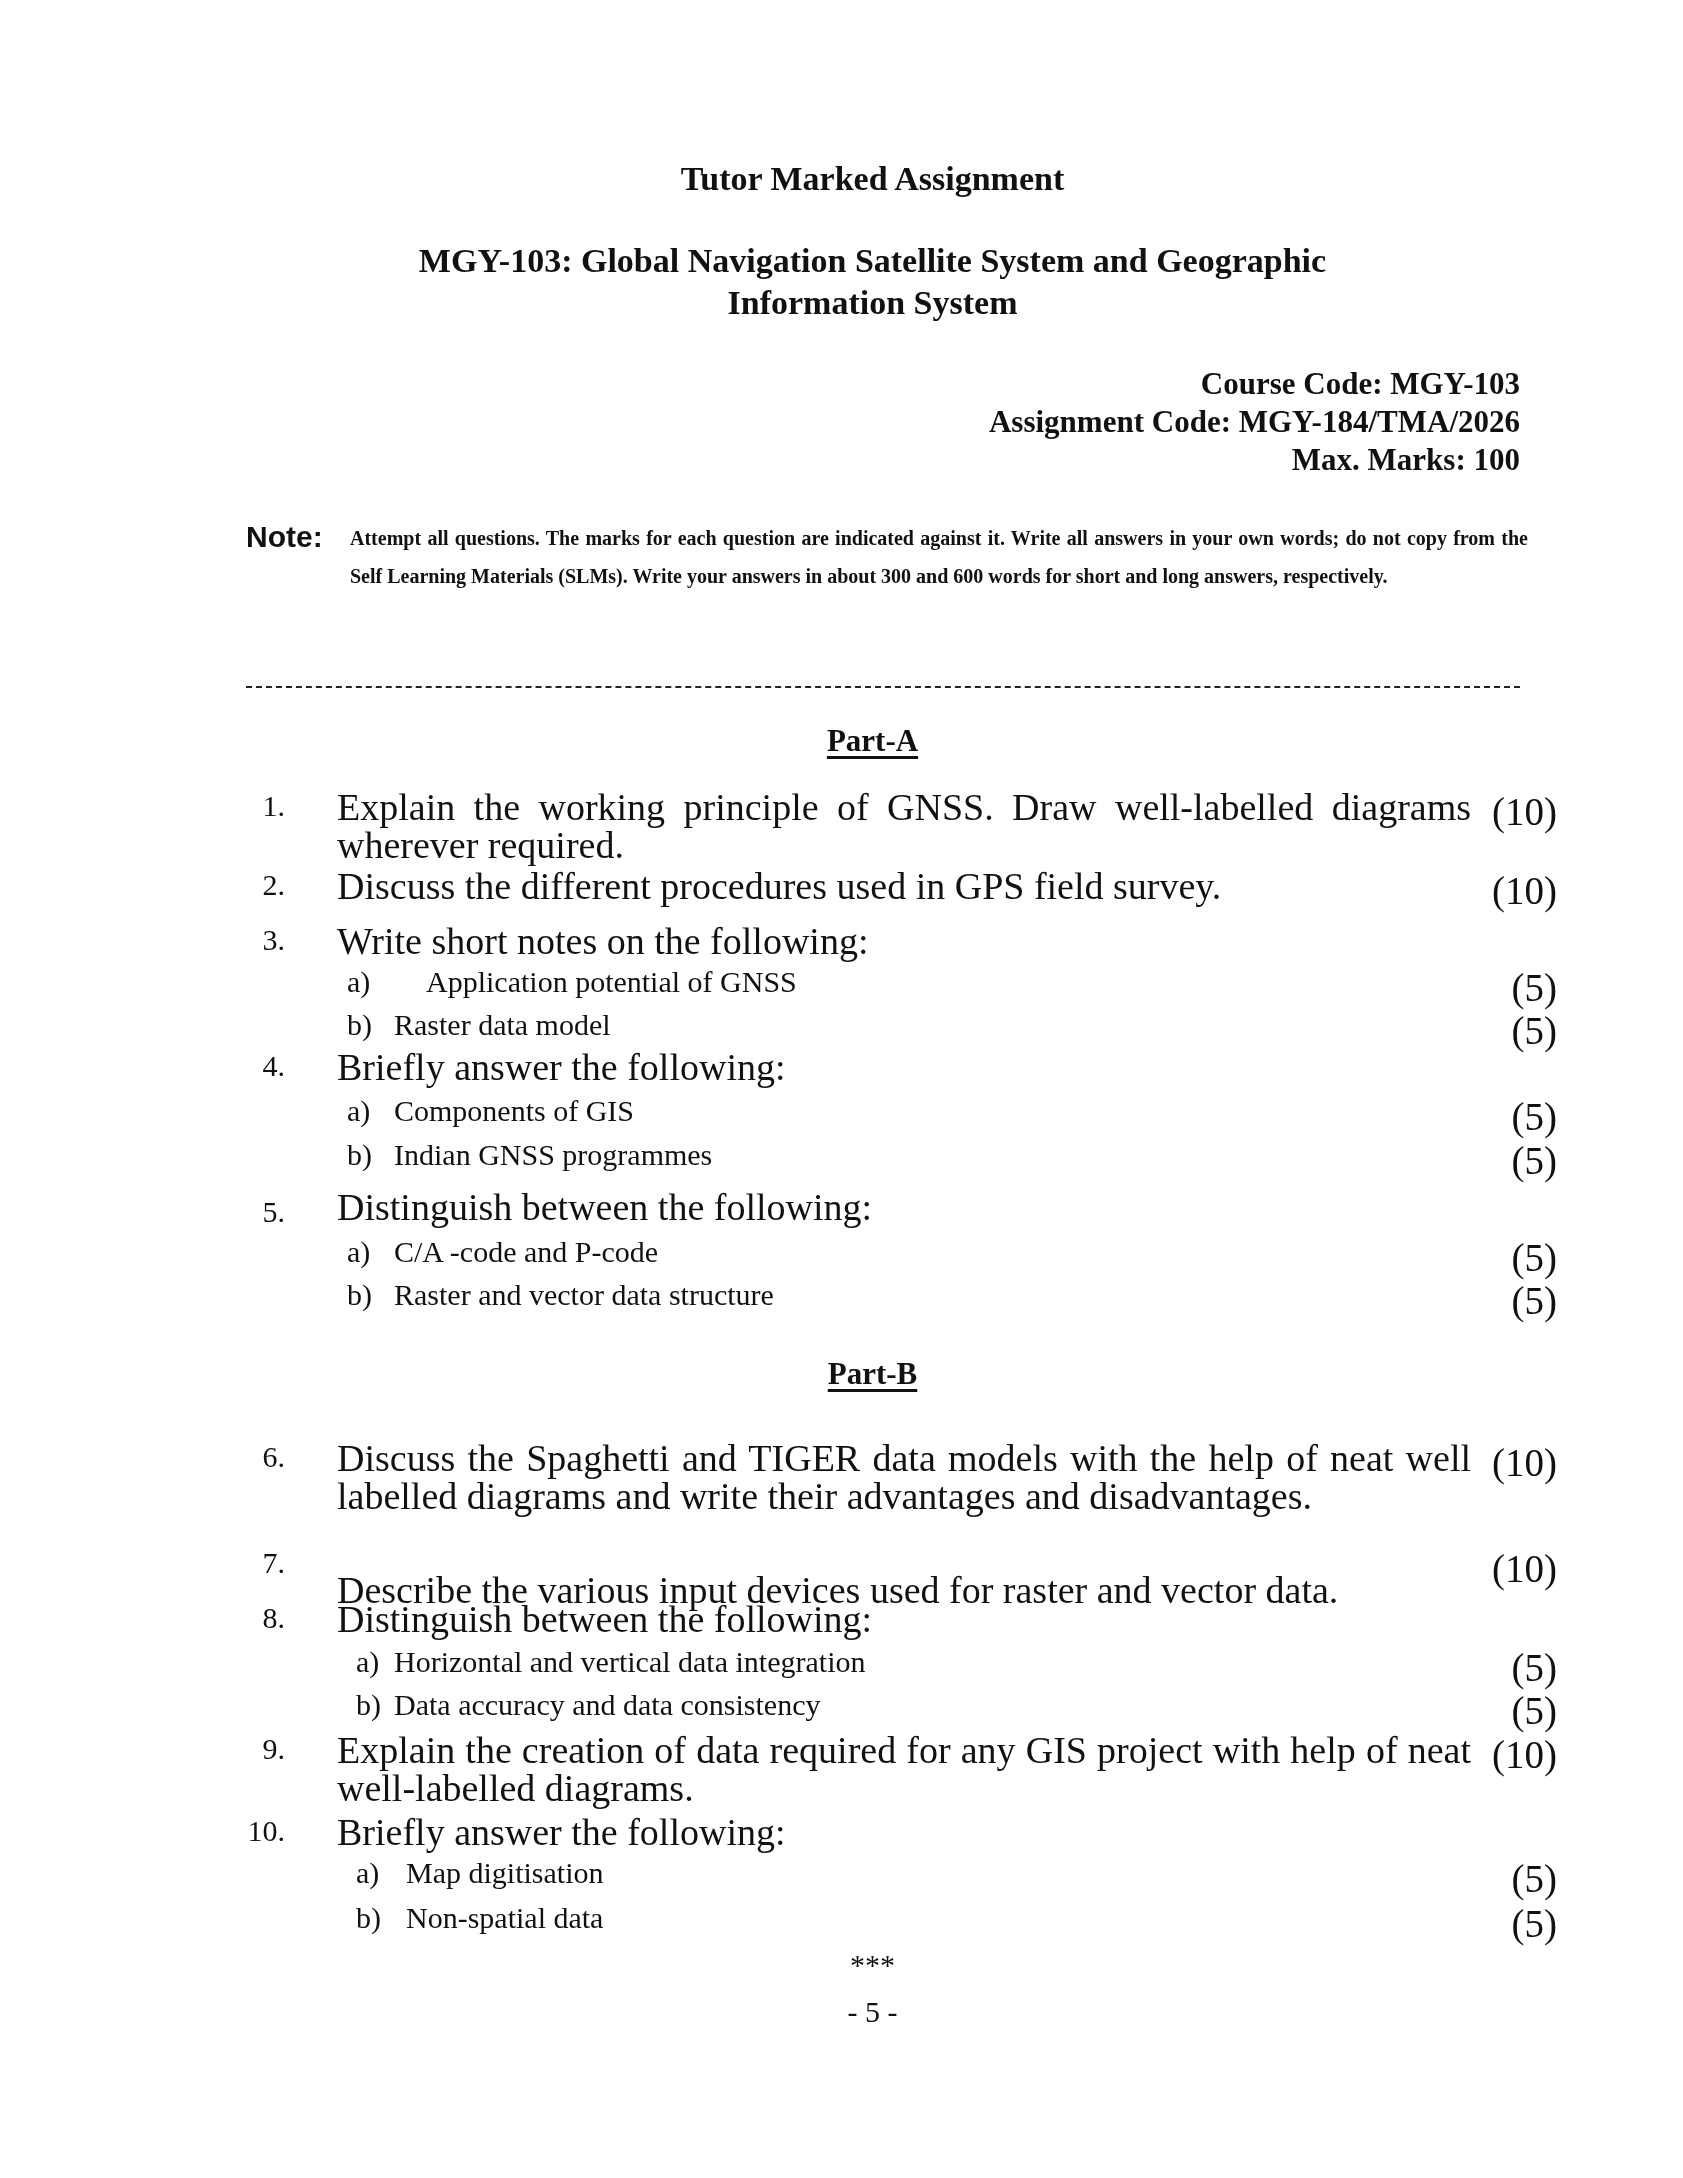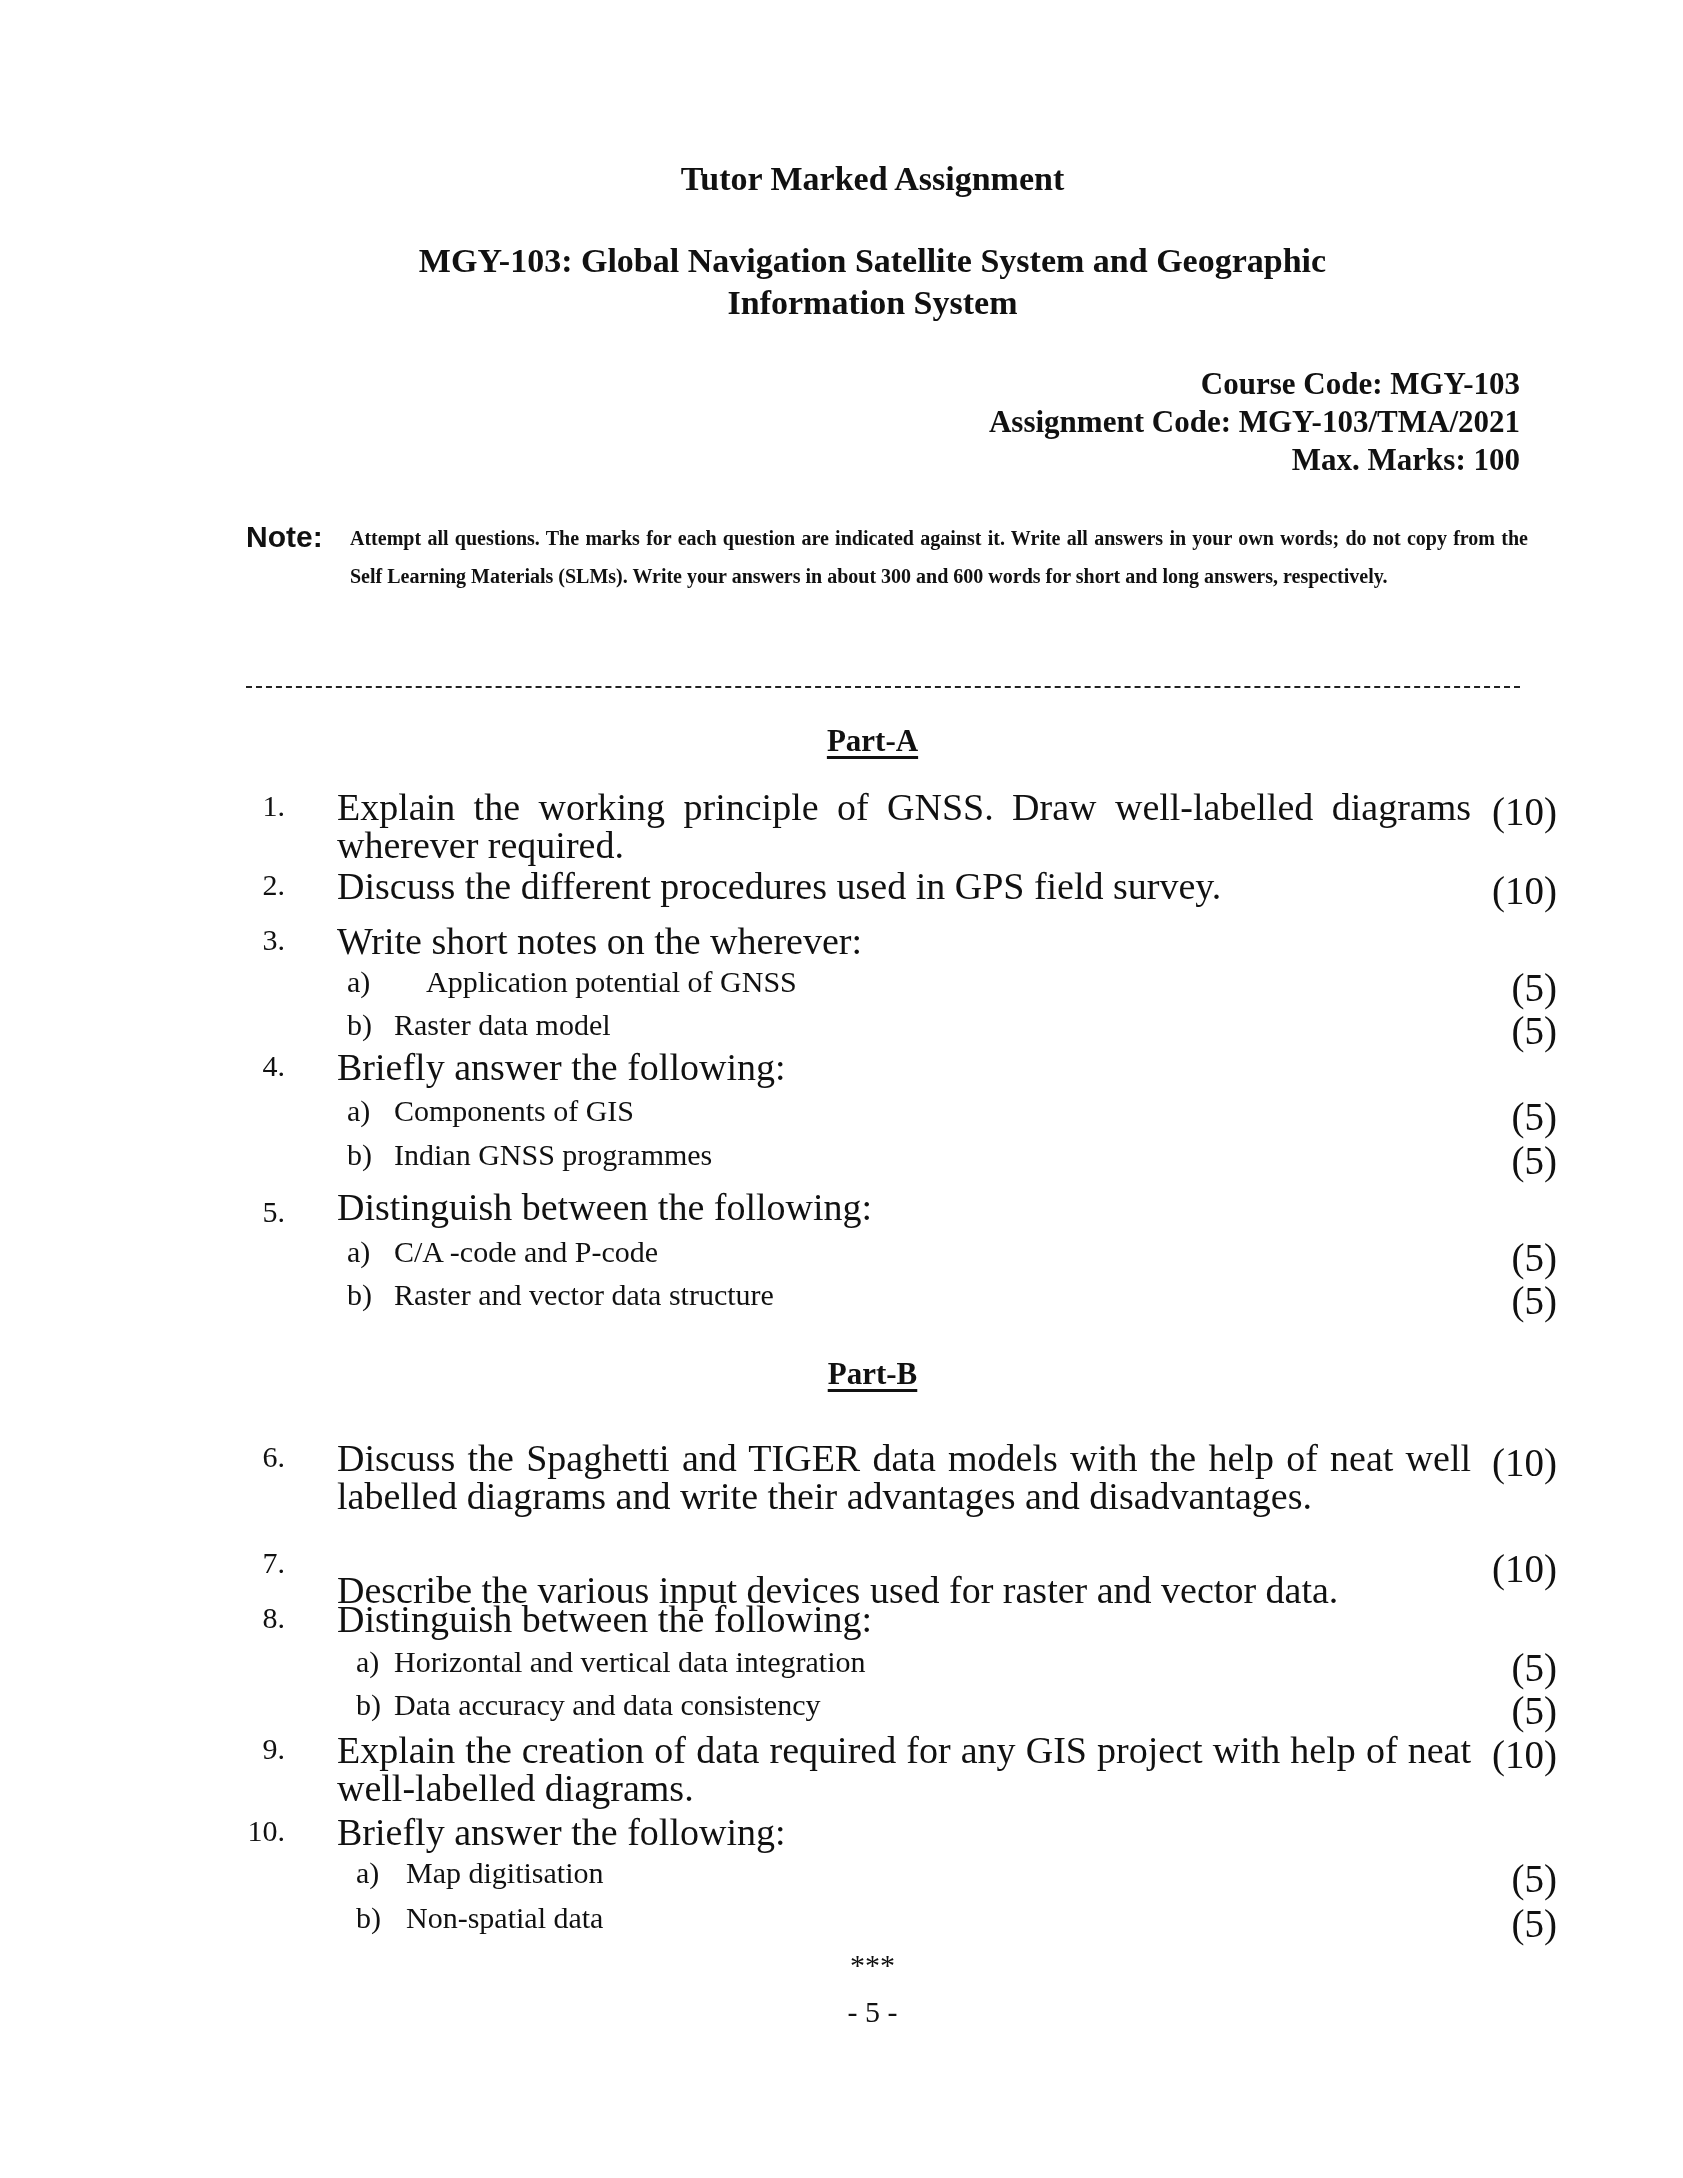--- a/index.html
+++ b/index.html
@@ -21,21 +21,21 @@
   .foot { font-size: 30px; }
 </style>
 </head>
 <body>
 
 <div class="abs center title" style="top:160px;">Tutor Marked Assignment</div>
 <div class="abs center title" style="top:242px;">MGY-103: Global Navigation Satellite System and Geographic</div>
 <div class="abs center title" style="top:284px;">Information System</div>
 
 <div class="abs hdr-right" style="top:366px;">Course Code: MGY-103</div>
-<div class="abs hdr-right" style="top:404px;">Assignment Code: MGY-103/TMA/2021</div>
+<div class="abs hdr-right" style="top:404px;">Assignment Code: MGY-184/TMA/2026</div>
 <div class="abs hdr-right" style="top:442px;">Max. Marks: 100</div>
 
 <div class="abs note-label" style="top:520px;">Note:</div>
 <div class="abs note-text" style="top:519px;">Attempt all questions. The marks for each question are indicated against it. Write all answers in your own words; do not copy from the Self Learning Materials (SLMs). Write your answers in about 300 and 600 words for short and long answers, respectively.</div>
 <div class="abs dashes" style="top:686px;"></div>
 
 <div class="abs center part" style="top:723px;">Part-A</div>
 
 <div>
   <div class="abs qnum" style="left:226px; top:789px;">1.</div>
@@ -44,21 +44,21 @@
 </div>
 
 <div>
   <div class="abs qnum" style="left:226px; top:868px;">2.</div>
   <div class="abs qtext" style="left:337px; top:867px; width:1134px;">Discuss the different procedures used in GPS field survey.</div>
   <div class="abs marks" style="top:868px;">(10)</div>
 </div>
 
 <div>
   <div class="abs qnum" style="left:226px; top:923px;">3.</div>
-  <div class="abs qtext" style="left:337px; top:922px;">Write short notes on the wherever:</div>
+  <div class="abs qtext" style="left:337px; top:922px;">Write short notes on the following:</div>
   <div class="abs sub-letter" style="left:347px; top:965px;">a)</div>
   <div class="abs sub-text" style="left:394px; top:965px;margin-left:32px;">Application potential of GNSS</div>
   <div class="abs marks" style="top:965px;">(5)</div>
   <div class="abs sub-letter" style="left:347px; top:1008px;">b)</div>
   <div class="abs sub-text" style="left:394px; top:1008px;">Raster data model</div>
   <div class="abs marks" style="top:1008px;">(5)</div>
 </div>
 
 <div>
   <div class="abs qnum" style="left:226px; top:1049px;">4.</div>

